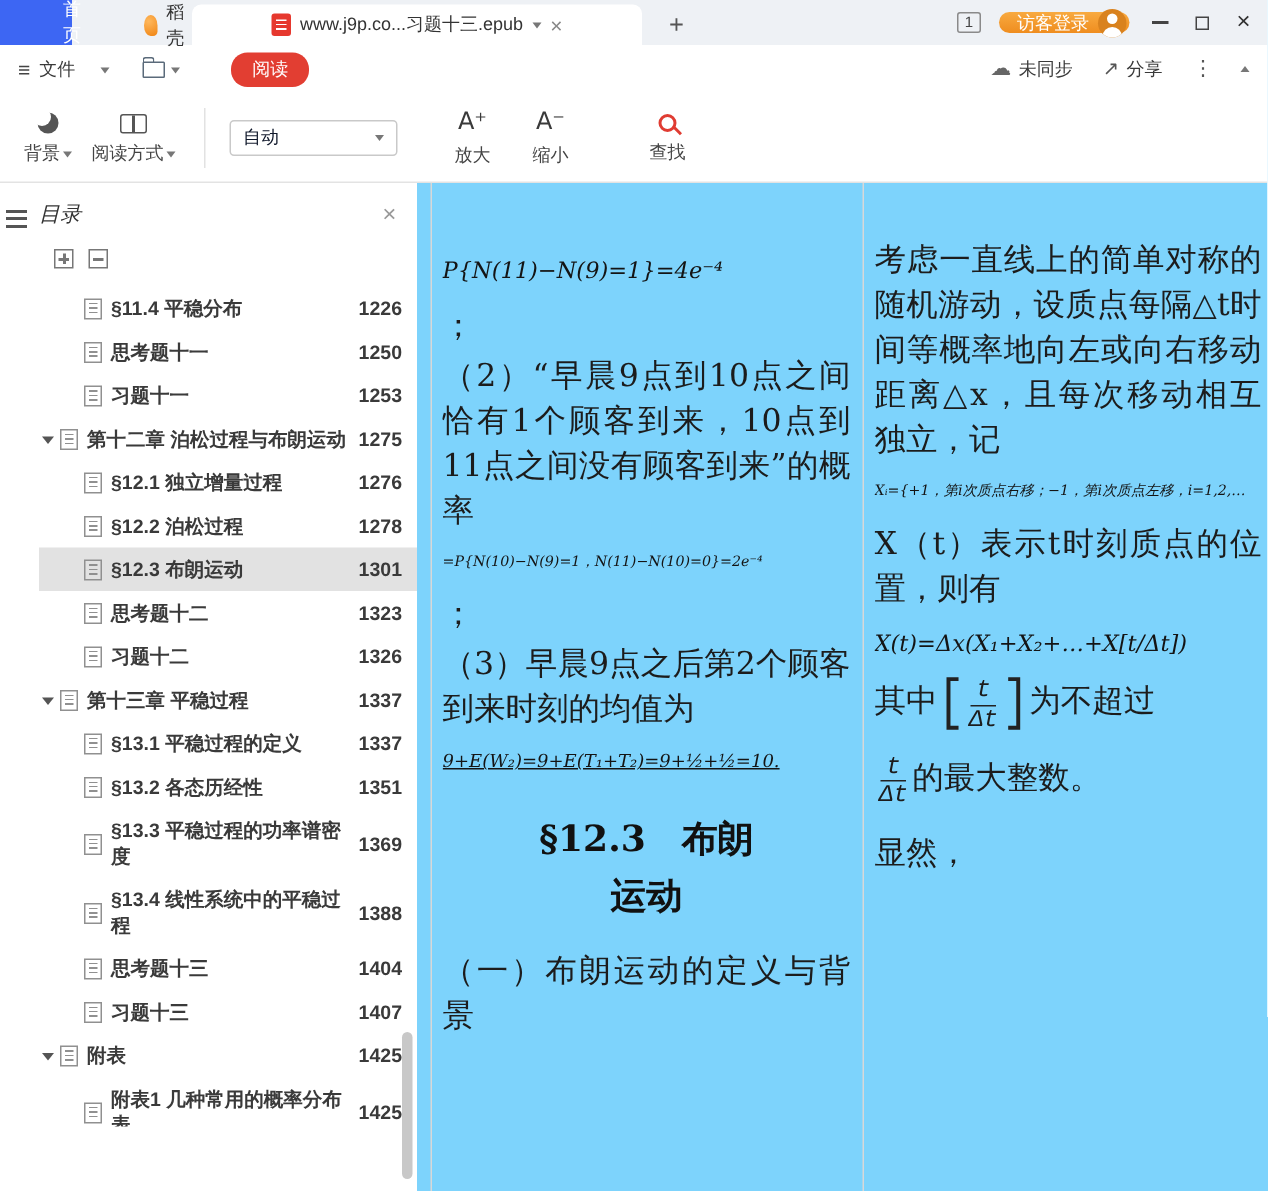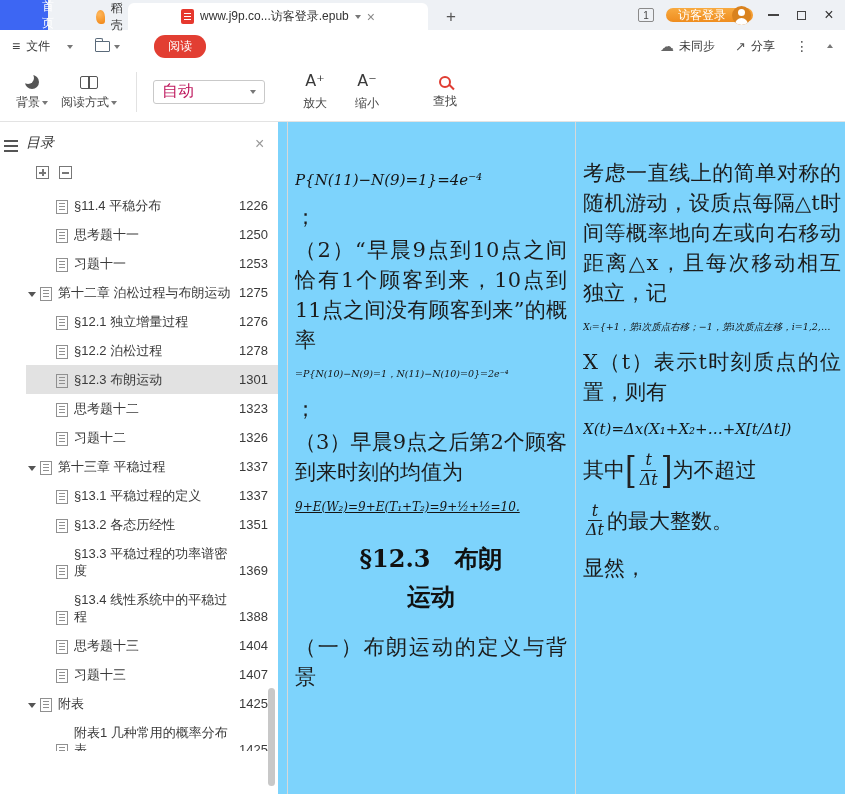--- a/index.html
+++ b/index.html
@@ -61,21 +61,21 @@
   .toolbar { height:60px; background:#fff; border-bottom:1px solid #e3e3e3; display:flex; align-items:center; padding:0 6px; }
   .tool-btn { display:flex; flex-direction:column; align-items:center; justify-content:center; gap:5px; width:52px; height:54px; }
   .tool-btn.wide { width:62px; }
   .tool-label { font-size:12px; color:#444; display:flex; align-items:center; gap:2px; white-space:nowrap; }
   .moon { position:relative; width:14px; height:14px; border-radius:50%; background:#555; margin-top:2px; }
   .moon::after { content:""; position:absolute; left:-3px; top:-3px; width:12px; height:12px; border-radius:50%; background:#fff; }
   .book-icon { width:18px; height:13px; border:1.4px solid #555; border-radius:2px; position:relative; margin-top:3px; }
   .book-icon::after { content:""; position:absolute; left:7.3px; top:0; bottom:0; width:1.4px; background:#555; }
   .vsep { width:1px; height:40px; background:#e2e2e2; margin:0 16px; }
   .zoom-select { width:112px; height:24px; border:1px solid #c9c9c9; border-radius:3px; display:flex;
-                 align-items:center; font-size:16px; color:#be185d; padding:0 8px; gap:6px; justify-content:space-between;
+                 align-items:center; font-size:12px; color:#0f172a; padding:0 8px; gap:6px; justify-content:space-between;
                  margin-right:24px; background:#fff; }
   .a-icon { font-size:16px; color:#3a3a3a; height:18px; line-height:18px; font-family:"DejaVu Sans", sans-serif; }
   .mag { width:12px; height:12px; border:2px solid #e03c32; border-radius:50%; position:relative; margin-top:3px; }
   .mag::after { content:""; position:absolute; width:7px; height:2px; background:#e03c32; transform:rotate(45deg);
                 right:-6px; bottom:-2px; }
   .find-btn { margin-left:26px; }
 
   
   .bodyarea { display:flex; height:672px; overflow:hidden; }
 
@@ -84,22 +84,22 @@
   .panel-header { display:flex; align-items:flex-end; padding:12px 14px 6px 4px;font-style:italic; }
   .toc-ic { width:14px; height:12px; background:repeating-linear-gradient(to bottom,#555 0 2px, transparent 2px 5px); margin-right:8px; }
   .panel-title { font-size:14px; color:#333; }
   .panel-close { margin-left:auto; color:#999; font-size:16px; line-height:16px; }
   .panel-tools { display:flex; gap:10px; padding:8px 0 4px 36px; }
   .sq-icon { width:13px; height:13px; border:1px solid #777; position:relative; display:inline-block; }
   .sq-icon::before { content:""; position:absolute; left:2px; right:2px; top:5.2px; height:1.5px; background:#777; }
   .sq-icon.plus::after { content:""; position:absolute; top:2px; bottom:2px; left:5.2px; width:1.5px; background:#777; }
 
   .toc-list { margin-top:8px; overflow:hidden; height:560px; }
-  .toc-row { display:flex; align-items:flex-end; font-size:13px; line-height:17px; color:#3a3a3a;
-             margin-left:26px; padding:6px 10px 6px 2px; cursor:default; }
+  .toc-row { display:flex; align-items:center; font-size:13px; line-height:17px; color:#3a3a3a;
+             margin-left:26px; padding:6px 10px 6px 2px; cursor:default;font-weight:bold; }
   .toc-row.lvl2 { padding-left:30px; }
   .toc-row.selected { background:#e2e2e2; }
   .tri { width:0; height:0; border:4px solid transparent; border-top:5px solid #555; margin:6px 4px 0 0; flex:none; }
   .doc-ic { width:12px; height:14px; border:1px solid #909090; padding:2px;
             background:repeating-linear-gradient(to bottom,#909090 0 1px, transparent 1px 3px) content-box;
             margin:1px 6px 0 0; flex:none; }
   .toc-label { flex:1; }
   .toc-page { margin-left:8px; flex:none; }
   .scroll-thumb { position:absolute; right:3px; top:566px; width:7px; height:98px; background:#c8c8c8; border-radius:4px; }
 
@@ -108,21 +108,21 @@
   .vrule { position:absolute; top:0; bottom:0; width:1px; background:#d8d8d8; }
   .vrule.r1 { left:9px; } .vrule.r2 { left:297px; }
   .rcol { position:absolute; top:0; bottom:0; overflow:hidden; padding-top:36px; }
   .col1 { left:17px; width:272px; }
   .col2 { left:305px; width:258px; }
   .para { font-size:21px; line-height:30px; color:#1c1c1c; text-align:justify; margin-bottom:3px; }
   .heading { font-size:24px; font-weight:bold; text-align:center; line-height:38px; margin:26px 0 16px;
              white-space:pre-line; color:#111; }
   .formula { font-style:italic; color:#141414; margin:13px 0; white-space:nowrap; overflow:hidden; }
   .f-md { font-size:15px; } .f-sm { font-size:12px;text-decoration:underline; } .f-xs { font-size:9.5px; }
-  .fracline { display:flex; align-items:center; flex-wrap:wrap; margin:14px 0; }
+  .fracline { display:flex; align-items:center; flex-wrap:wrap; margin:14px 0;font-family:Liberation Mono, monospace; }
   .frac { display:inline-flex; flex-direction:column; align-items:center; font-style:italic; font-size:16px;
           line-height:1.05; margin:0 3px; }
   .fnum { padding:0 4px 1px; border-bottom:1.3px solid #222; }
   .fden { padding-top:1px; }
   .brk { font-size:30px; font-weight:400; color:#222; transform:scaleY(1.25); }
   .frac-group { display:inline-flex; align-items:center; }
 </style>
 </head>
 <body>
 
@@ -131,21 +131,21 @@
   <div class="tabbar">
     <div class="tab tab-home">
       <span>首页</span>
     </div>
     <div class="tab tab-docer">
       <span class="docer-icon"></span>
       <span>稻壳</span>
     </div>
     <div class="tab tab-doc">
       <span class="epub-icon"></span>
-      <span class="doc-title">www.j9p.co...访客登录.epub</span>
+      <span class="doc-title">www.j9p.co...习题十三.epub</span>
       <span class="caret-down tiny"></span>
       <span class="tab-close">×</span>
     </div>
     <div class="newtab">+</div>
     <div class="tb-right">
       <div class="win-badge">1</div>
       <div class="login-pill">
         <span>访客登录</span>
         <span class="avatar"></span>
       </div>

